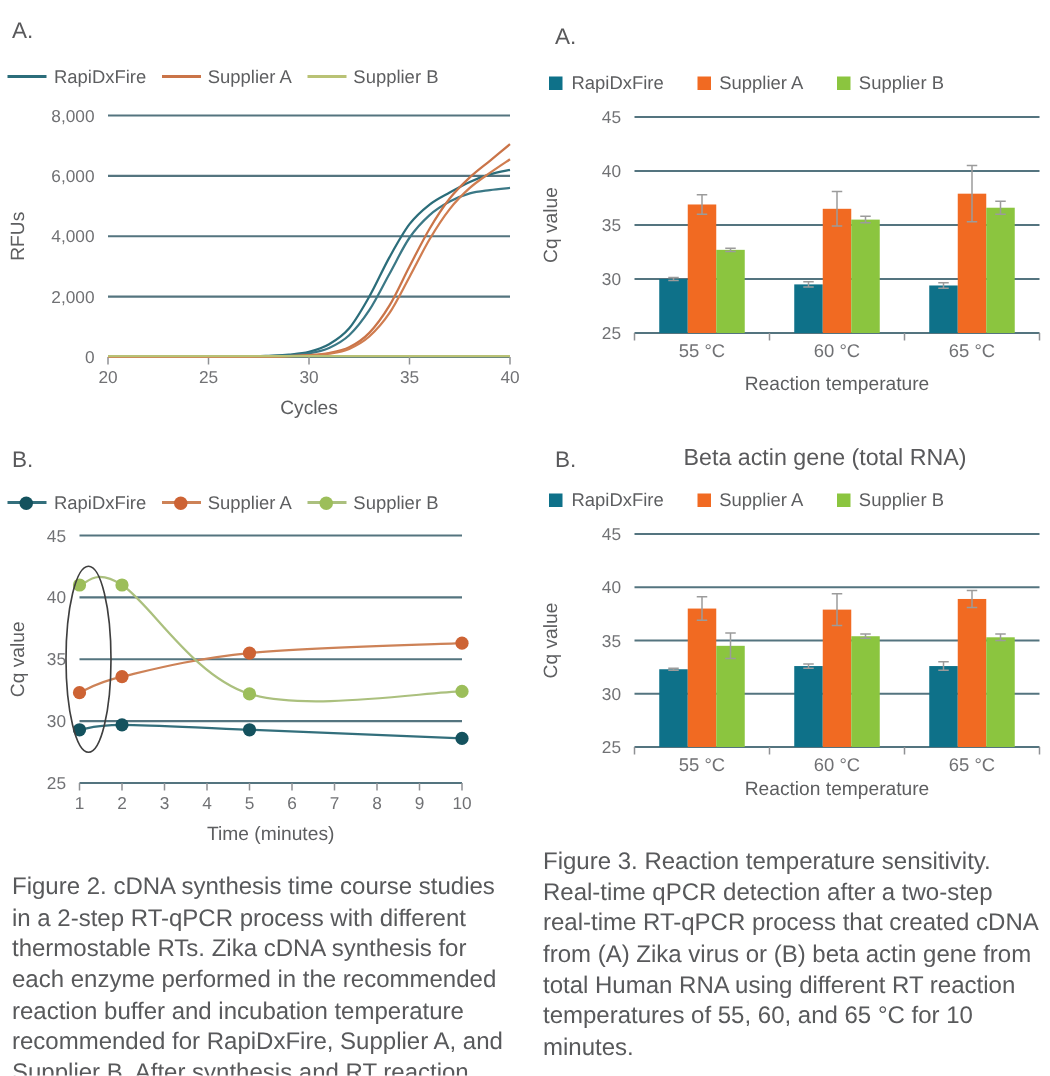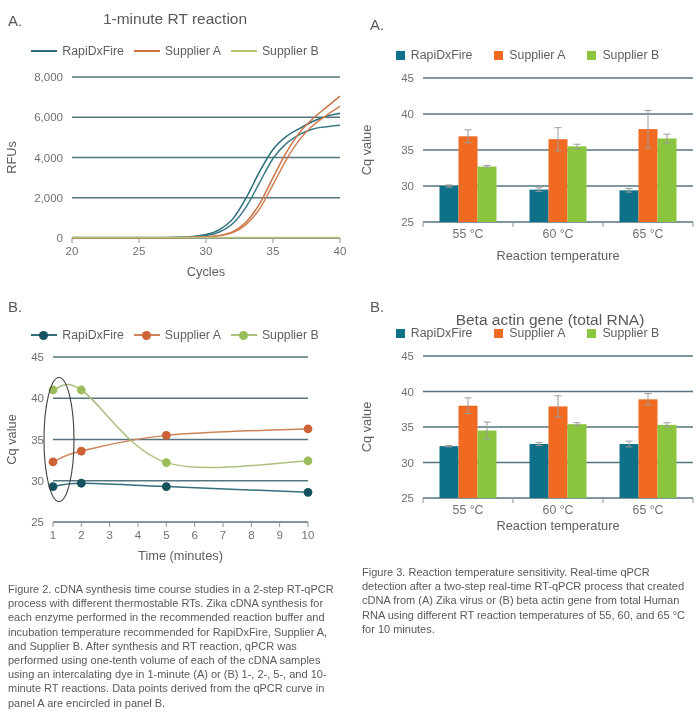--- a/index.html
+++ b/index.html
@@ -5,36 +5,35 @@
   html,body{margin:0;padding:0}
   body{
     width:700px;height:717px;position:relative;overflow:hidden;
     background:#ffffff;
     font-family:"Liberation Sans","DejaVu Sans",sans-serif;
   }
   .panel{position:absolute}
   .plabel{position:absolute;font-size:15px;color:#59595b}
   .ptitle{position:absolute;font-size:15.5px;color:#59595b;white-space:nowrap}
   .ptitle.center{text-align:center}
-  .legend{position:absolute;left:0;width:100%;display:flex;justify-content:center;align-items:center}
+  .legend{position:absolute;left:0;width:100%;display:flex;justify-content:flex-start;align-items:center}
   .lg-item{display:inline-flex;align-items:center;font-size:12.3px;color:#5d5e60;white-space:nowrap}
   .legend.tight .lg-item{margin:0 5px}
   .legend.wide .lg-item{margin:0 11px}
   .lg-line{display:inline-block;width:26px;height:2px;margin-right:5px;position:relative}
   .lg-dot{position:absolute;left:8px;top:-3.5px;width:9px;height:9px;border-radius:50%}
   .lg-square{display:inline-block;width:9px;height:9px;margin-right:6px}
   svg.chart{position:absolute;left:0}
-  .caption{position:absolute;font-size:11px;line-height:1.29;color:#58595b}
+  .caption{position:absolute;font-size:16px;line-height:1.29;color:#58595b}
 </style>
 </head>
 <body>
 
 <div class="panel" style="left:0;top:0;width:350px;height:292px">
   <div class="plabel" style="left:8px;top:12px">A.</div>
-  <div class="ptitle center" style="left:30px;top:10px;width:290px">1-minute RT reaction</div>
   <div class="legend tight" style="top:44px">
       <span class="lg-item">
         <span class="lg-line" style="background: rgb(43, 109, 122);"></span>
         <span>RapiDxFire</span>
       </span>
       <span class="lg-item">
         <span class="lg-line" style="background: rgb(202, 116, 72);"></span>
         <span>Supplier A</span>
       </span>
       <span class="lg-item">
@@ -217,21 +216,21 @@
       <circle cx="166.33333333333331" cy="117.59999999999997" r="4.4" fill="#9cbe5a"></circle>
       <circle cx="308" cy="115.95000000000002" r="4.4" fill="#9cbe5a"></circle>
       <ellipse cx="59" cy="94.5" rx="15" ry="62" fill="none" stroke="#3f3f3f" stroke-width="1.1"></ellipse>
       <text x="180.5" y="215" text-anchor="middle" font-size="12.8" fill="#5d5e60">Time (minutes)</text>
       <text x="16" y="94.5" text-anchor="middle" font-size="12.8" fill="#5d5e60" transform="rotate(-90 16 94.5)">Cq value</text>
     </svg>
 </div>
 
 <div class="panel" style="left:355px;top:290px;width:345px;height:292px">
   <div class="plabel" style="left:15px;top:8px">B.</div>
-  <div class="ptitle center" style="left:45px;top:21px;width:300px">Beta actin gene (total RNA)</div>
+  <div class="ptitle center" style="left:45px;top:7px;width:300px">Beta actin gene (total RNA)</div>
   <div class="legend wide" style="top:36px">
       <span class="lg-item">
         <span class="lg-square" style="background: rgb(14, 113, 137);"></span>
         <span>RapiDxFire</span>
       </span>
       <span class="lg-item">
         <span class="lg-square" style="background: rgb(241, 106, 34);"></span>
         <span>Supplier A</span>
       </span>
       <span class="lg-item">

